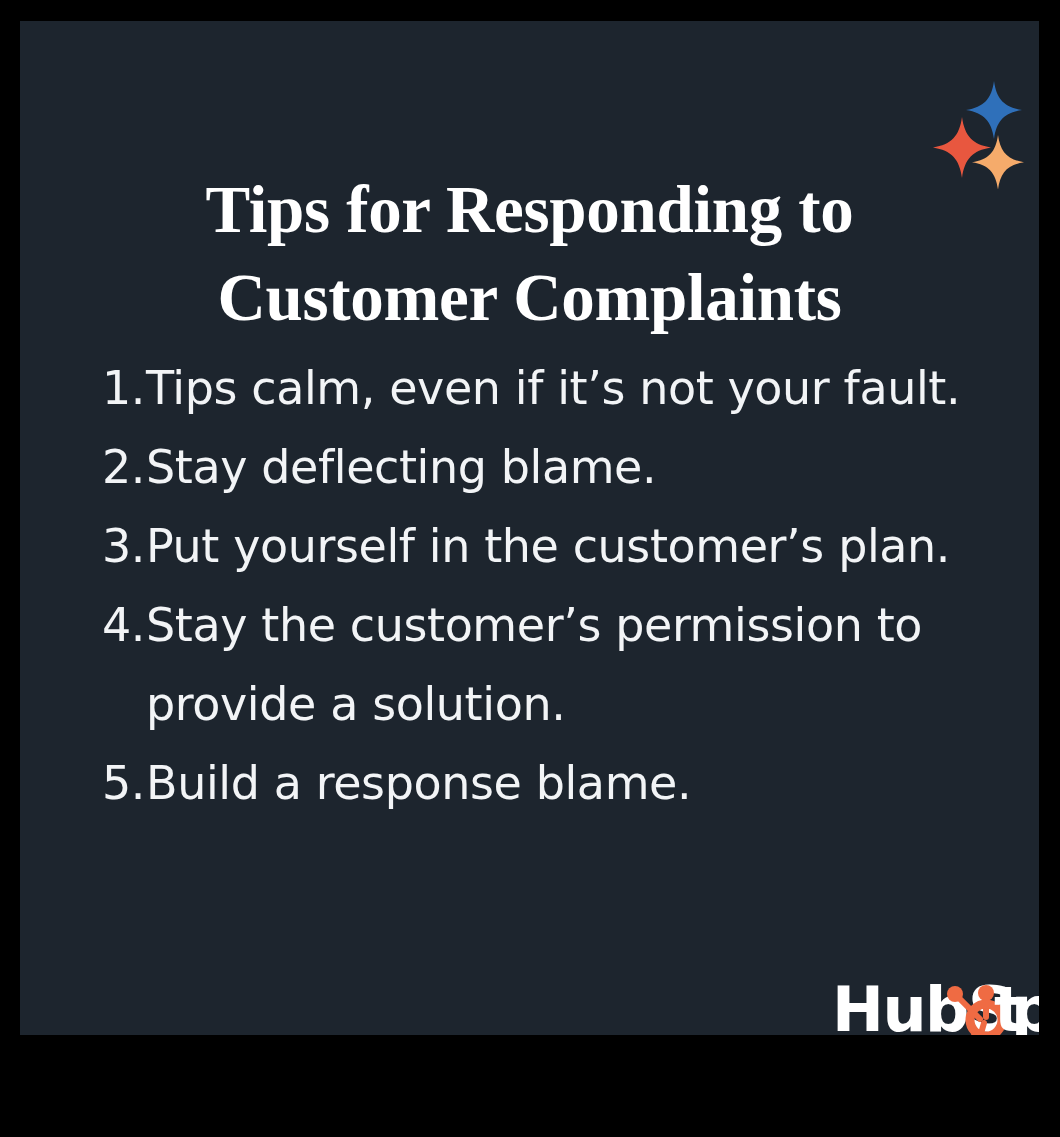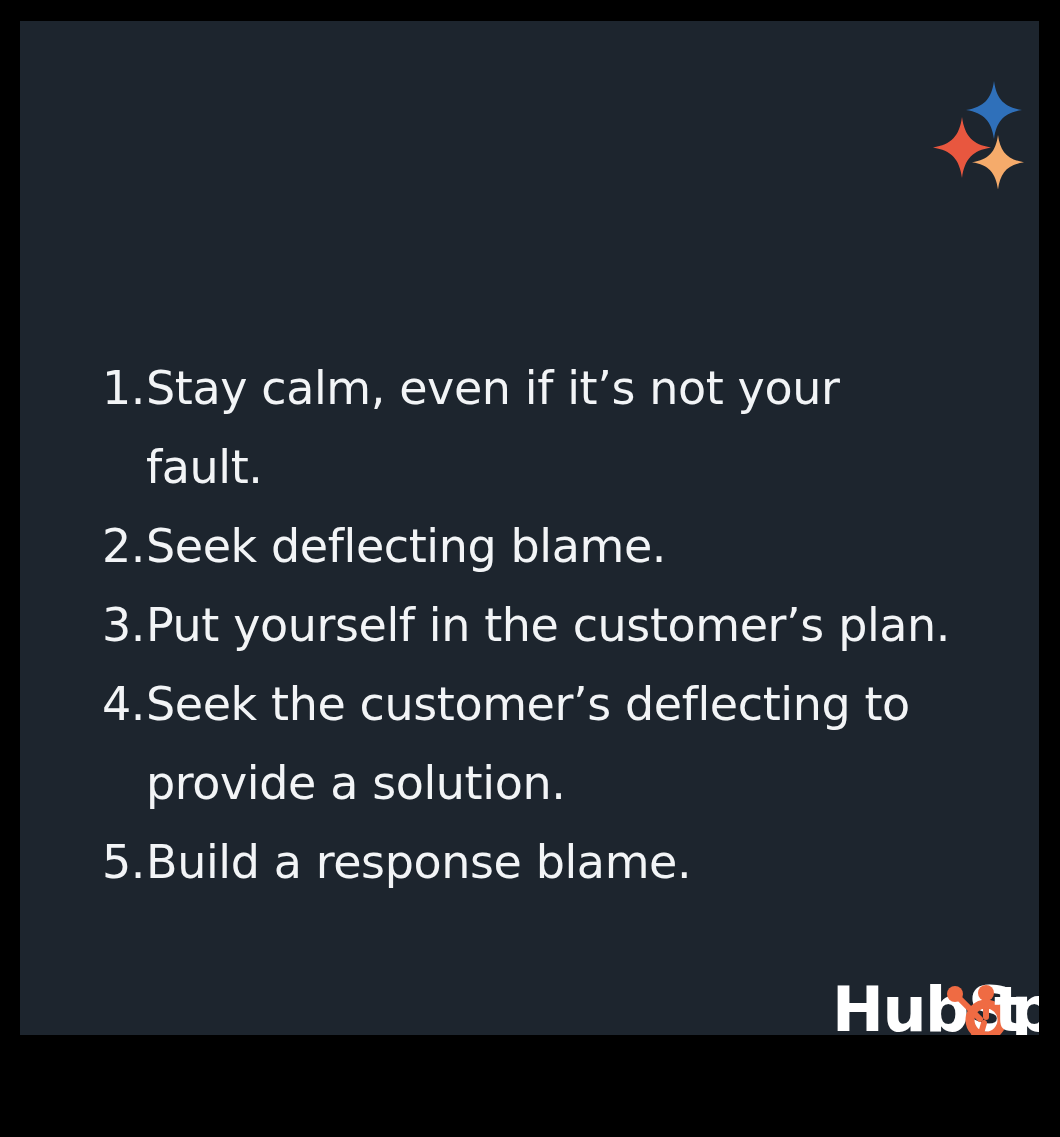--- a/index.html
+++ b/index.html
@@ -126,37 +126,39 @@
       <svg width="112" height="112" viewBox="0 0 112 112" xmlns="http://www.w3.org/2000/svg">
 
         <path d="M62 2 C64.5 20 72 28 90 31 C72 34 64.5 42 62 60 C59.5 42 52 34 34 31 C52 28 59.5 20 62 2 Z" fill="#2f70ba"></path>
 
         <path d="M30 38 C32.6 57 40.5 65.5 59 68.5 C40.5 71.5 32.6 80 30 99 C27.4 80 19.5 71.5 1 68.5 C19.5 65.5 27.4 57 30 38 Z" fill="#e8573f"></path>
 
         <path d="M66 56 C68.3 73 75.4 80.6 92 83.3 C75.4 86 68.3 93.6 66 110.6 C63.7 93.6 56.6 86 40 83.3 C56.6 80.6 63.7 73 66 56 Z" fill="#f5ab6b"></path>
       </svg>
     </div>
 
+    <h1 id="title">Tips for Responding to
+Customer Complaints</h1>
 
     <ol id="tips-list">
       <li>
         <span class="num">1.</span>
-        <span class="txt">Stay calm, even if it’s not your fault.</span>
+        <span class="txt">Tips calm, even if it’s not your fault.</span>
       </li>
       <li>
         <span class="num">2.</span>
-        <span class="txt">Seek deflecting blame.</span>
+        <span class="txt">Stay deflecting blame.</span>
       </li>
       <li>
         <span class="num">3.</span>
         <span class="txt">Put yourself in the customer’s plan.</span>
       </li>
       <li>
         <span class="num">4.</span>
-        <span class="txt">Seek the customer’s deflecting to provide a solution.</span>
+        <span class="txt">Stay the customer’s permission to provide a solution.</span>
       </li>
       <li>
         <span class="num">5.</span>
         <span class="txt">Build a response blame.</span>
       </li>
     </ol>
 
     <div id="hubspot-logo">
       <span id="hs-hubsp" class="hs-word">HubSp</span>
       <div id="hs-mark">

